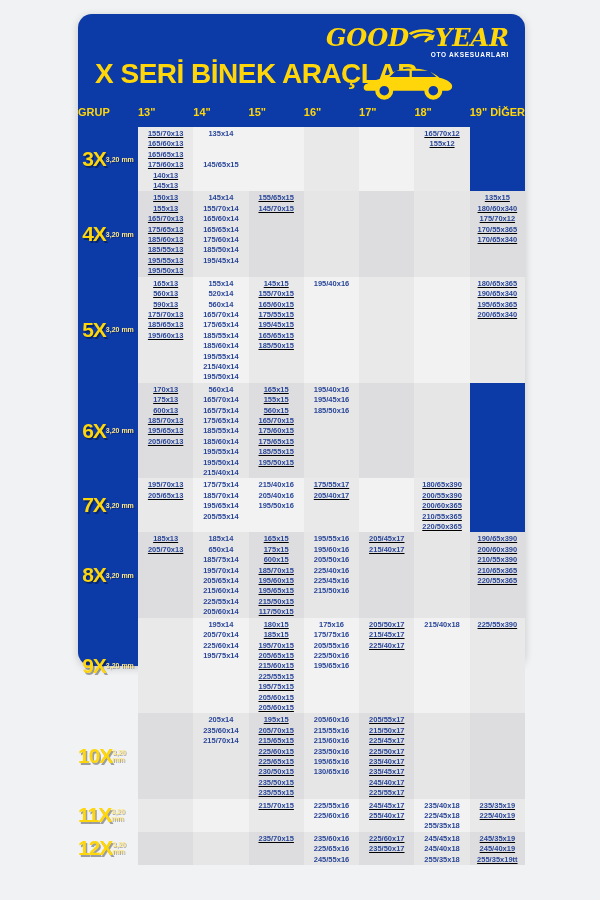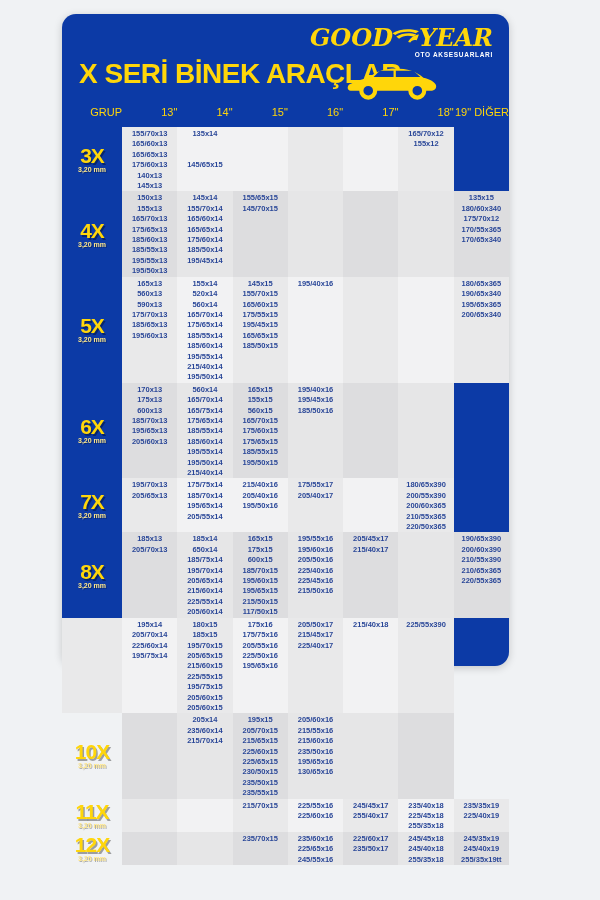--- a/index.html
+++ b/index.html
@@ -3,21 +3,21 @@
 <meta charset="utf-8">
 <style>
   html,body{margin:0;padding:0;}
   body{
     width:600px;height:900px;position:relative;
     background:#f0f2f4;
     font-family:"Liberation Sans",sans-serif;
     overflow:hidden;
   }
   .panel{
-    position:absolute;left:62px;top:14px;width:447px;height:652px;
+    position:absolute;left:78px;top:14px;width:447px;height:652px;
     background:var(--blue,#0c3aa6);
     border-radius:14px;
     box-shadow:0 2px 8px rgba(0,0,0,.18);
   }
   .logo{position:absolute;top:12px;right:16px;text-align:right;}
   .logo-line{display:flex;align-items:center;justify-content:flex-end;gap:1px;}
   .logo-text{
     color:var(--yellow,#ffd60a);
     font-family:"DejaVu Serif",serif;
     font-style:italic;font-weight:bold;font-size:24px;line-height:24px;letter-spacing:0;
@@ -26,42 +26,42 @@
   .logo-sub{color:#ffffff;font-size:6.5px;letter-spacing:.7px;margin-top:1px;font-weight:bold;}
   .title{
     position:absolute;left:17px;top:44px;
     color:var(--yellow,#ffd60a);
     font-size:28px;font-weight:bold;letter-spacing:-.5px;white-space:nowrap;
   }
   .car{position:absolute;left:284px;top:46px;}
   .colheads{
     position:absolute;left:0;top:92px;width:447px;
     display:grid;grid-template-columns:60px repeat(7,1fr);
-    color:var(--yellow,#ffd60a);font-weight:normal;font-size:11px;text-align:right;
+    color:var(--yellow,#ffd60a);font-weight:bold;font-size:11px;text-align:left;
     align-items:end;
   }
   .colheads .ch{white-space:nowrap;padding-bottom:3px;}
   .table{position:absolute;left:0;top:113px;width:447px;}
   .grow{display:grid;grid-template-columns:60px repeat(7,1fr);min-height:30px;}
   .grow.light{--rowbg:#f2f2f3;--rowbg2:#e9e9ea;}
   .grow.dark{--rowbg:#e6e6e7;--rowbg2:#dddddf;}
   .labcell{
-    display:flex;flex-direction:column;align-items:center;justify-content:center;
+    display:flex;flex-direction:row;align-items:center;justify-content:center;
     background:transparent;padding:1px 0;
   }
   .glabel{
     color:var(--yellow,#ffd60a);font-weight:bold;font-size:21px;line-height:20px;
     letter-spacing:-1px;text-shadow:1.5px 1.5px 0 rgba(0,0,0,.35);
   }
   .gthick{
     color:#ffe78a;font-size:7px;font-weight:bold;margin-top:0;
     text-shadow:1px 1px 0 rgba(0,0,0,.3);
   }
   .cell{background:var(--rowbg);text-align:center;padding-top:2px;overflow:hidden;}
-  .cell.shade{background:var(--rowbg2);}
+  .cell.shade{background:var(--rowbg2);text-decoration:underline;}
   .line{
     font-size:7.5px;line-height:10.4px;font-weight:bold;
     color:#2a4798;white-space:nowrap;
   }
 </style>
 </head>
 <body style="--blue: #0c3aa6; --yellow: #ffd60a;">
 
 <div class="panel">
 
@@ -331,20 +331,24 @@
         <div class="cell"></div>
         <div class="cell shade">
           <div class="line">190/65x390</div>
           <div class="line">200/60x390</div>
           <div class="line">210/55x390</div>
           <div class="line">210/65x365</div>
           <div class="line">220/55x365</div>
         </div>
       </div>
       <div class="grow light">
+        <div class="labcell">
+          <div class="glabel">9X</div>
+          <div class="gthick">3,20 mm</div>
+        </div>
         <div class="cell shade"></div>
         <div class="cell">
           <div class="line">195x14</div>
           <div class="line">205/70x14</div>
           <div class="line">225/60x14</div>
           <div class="line">195/75x14</div>
         </div>
         <div class="cell shade">
           <div class="line">180x15</div>
           <div class="line">185x15</div>
@@ -397,20 +401,30 @@
           <div class="line">235/55x15</div>
         </div>
         <div class="cell">
           <div class="line">205/60x16</div>
           <div class="line">215/55x16</div>
           <div class="line">215/60x16</div>
           <div class="line">235/50x16</div>
           <div class="line">195/65x16</div>
           <div class="line">130/65x16</div>
         </div>
+        <div class="cell shade">
+          <div class="line">205/55x17</div>
+          <div class="line">215/50x17</div>
+          <div class="line">225/45x17</div>
+          <div class="line">225/50x17</div>
+          <div class="line">235/40x17</div>
+          <div class="line">235/45x17</div>
+          <div class="line">245/40x17</div>
+          <div class="line">225/55x17</div>
+        </div>
         <div class="cell"></div>
         <div class="cell shade"></div>
       </div>
       <div class="grow light">
         <div class="labcell">
           <div class="glabel">11X</div>
           <div class="gthick">3,20 mm</div>
         </div>
         <div class="cell shade"></div>
         <div class="cell"></div>

